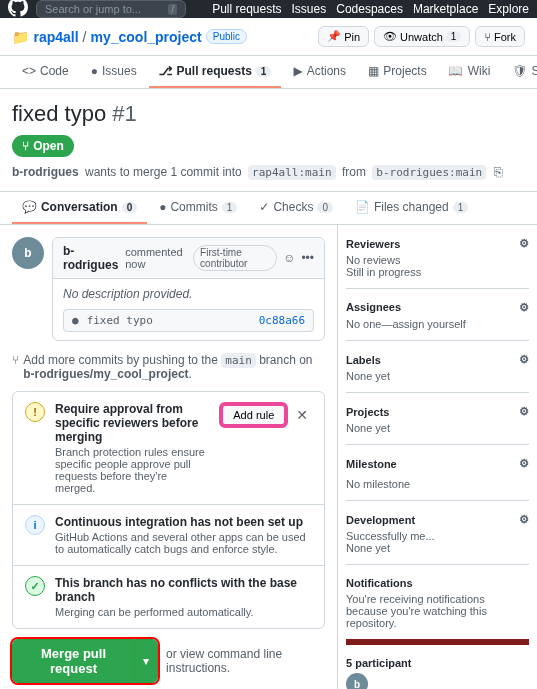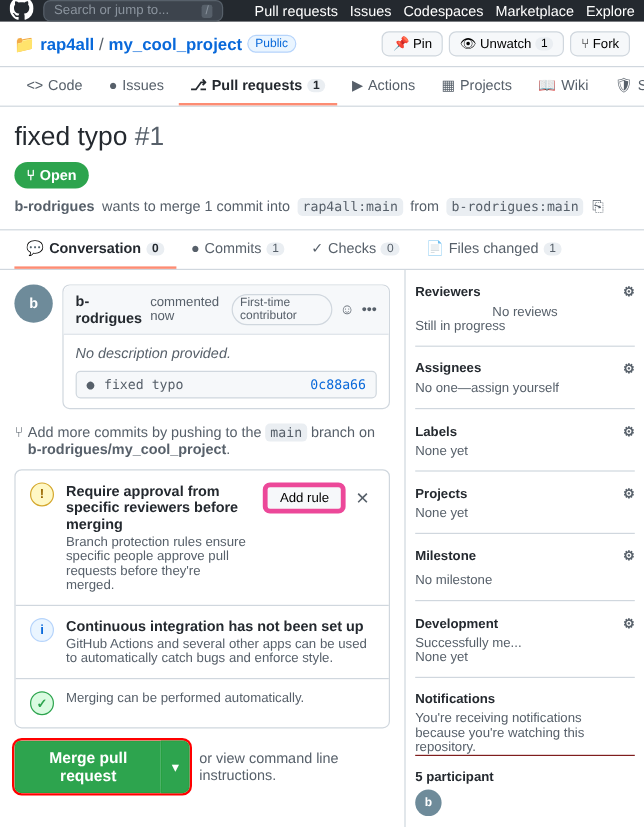--- a/index.html
+++ b/index.html
@@ -181,20 +181,21 @@
         <div style="width:20px; height:20px; flex-shrink:0; border-radius:50%; display:flex; align-items:center; justify-content:center; font-size:11px; background:#eaf5ff; color:#0969da; border:1px solid #b6d4fb; font-weight:700;">i</div>
         <div style="flex:1; min-width:0;">
           <h4 style="font-size:12px; font-weight:600; margin-bottom:2px;">Continuous integration has not been set up</h4>
           <p style="font-size:11px; color:#57606a;">GitHub Actions and several other apps can be used to automatically catch bugs and enforce style.</p>
         </div>
       </div>
 
       <div style="padding:10px 12px; display:flex; align-items:flex-start; gap:10px;">
         <div style="width:20px; height:20px; flex-shrink:0; border-radius:50%; display:flex; align-items:center; justify-content:center; font-size:11px; background:#dafbe1; color:#2da44e; border:1px solid #2da44e; font-weight:700;">✓</div>
         <div style="flex:1; min-width:0;">
+          <h4 style="font-size:12px; font-weight:600; margin-bottom:2px;">This branch has no conflicts with the base branch</h4>
           <p style="font-size:11px; color:#57606a;">Merging can be performed automatically.</p>
         </div>
       </div>
     </div>
 
     <div style="display:flex; align-items:center; gap:8px; margin:10px 0;">
       <div style="display:flex; box-shadow:0 0 0 2px #ff0000; border-radius:6px;">
         <button style="background:#2da44e; color:#fff; border:1px solid #27a141; border-radius:6px 0 0 6px; padding:6px 14px; font-size:13px; font-weight:600; cursor:pointer; border-right:none;">Merge pull request</button>
         <button style="background:#2da44e; color:#fff; border:1px solid #27a141; border-radius:0 6px 6px 0; padding:6px 8px; cursor:pointer; font-size:12px;">▾</button>
       </div>
@@ -203,21 +204,21 @@
 
   </div>
 
   <div style="width:200px; flex-shrink:0; padding:12px 8px; border-left:1px solid #d0d7de; font-size:12px;">
 
     <div style="margin-bottom:12px; border-bottom:1px solid #d0d7de; padding-bottom:10px;">
       <div style="font-weight:600; font-size:11px; color:#24292f; margin-bottom:4px; cursor:pointer; display:flex; align-items:center; justify-content:space-between;">
         <span>Reviewers</span>
         <span style="color:#57606a;">⚙</span>
       </div>
-      <div style="color:#57606a; font-size:11px;text-align:center;">No reviews</div>
+      <div style="color:#57606a; font-size:11px;">No reviews</div>
       <div style="color:#57606a; font-size:11px;">Still in progress</div>
     </div>
 
     <div style="margin-bottom:12px; border-bottom:1px solid #d0d7de; padding-bottom:10px;">
       <div style="font-weight:600; font-size:11px; color:#24292f; margin-bottom:4px; cursor:pointer; display:flex; justify-content:space-between;">
         <span>Assignees</span>
         <span style="color:#57606a;">⚙</span>
       </div>
       <div style="color:#57606a; font-size:11px;">No one—assign yourself</div>
     </div>
@@ -248,21 +249,21 @@
 
     <div style="margin-bottom:12px; border-bottom:1px solid #d0d7de; padding-bottom:10px;">
       <div style="font-weight:600; font-size:11px; color:#24292f; margin-bottom:4px; cursor:pointer; display:flex; align-items:center; justify-content:space-between;">
         <span>Development</span>
         <span style="color:#57606a;">⚙</span>
       </div>
       <div style="color:#57606a; font-size:11px;">Successfully me...</div>
       <div style="color:#57606a; font-size:11px;">None yet</div>
     </div>
 
-    <div style="margin-bottom:12px; border-bottom:1px solid #7f1d1d; ">
+    <div style="margin-bottom:12px; border-bottom:6px solid #7f1d1d; padding-bottom:10px;">
       <div style="font-weight:600; font-size:11px; color:#24292f; margin-bottom:4px; display:flex; align-items:center; justify-content:space-between;">
         <span>Notifications</span>
       </div>
       <div style="color:#57606a; font-size:11px;">You're receiving notifications because you're watching this repository.</div>
     </div>
 
     <div style="margin-bottom:8px;">
       <div style="font-weight:600; font-size:11px; color:#24292f; margin-bottom:4px;">5 participant</div>
       <div style="width:22px; height:22px; border-radius:50%; background:#6e8b9a; display:inline-flex; align-items:center; justify-content:center; color:#fff; font-size:10px; font-weight:600;">b</div>
     </div>

